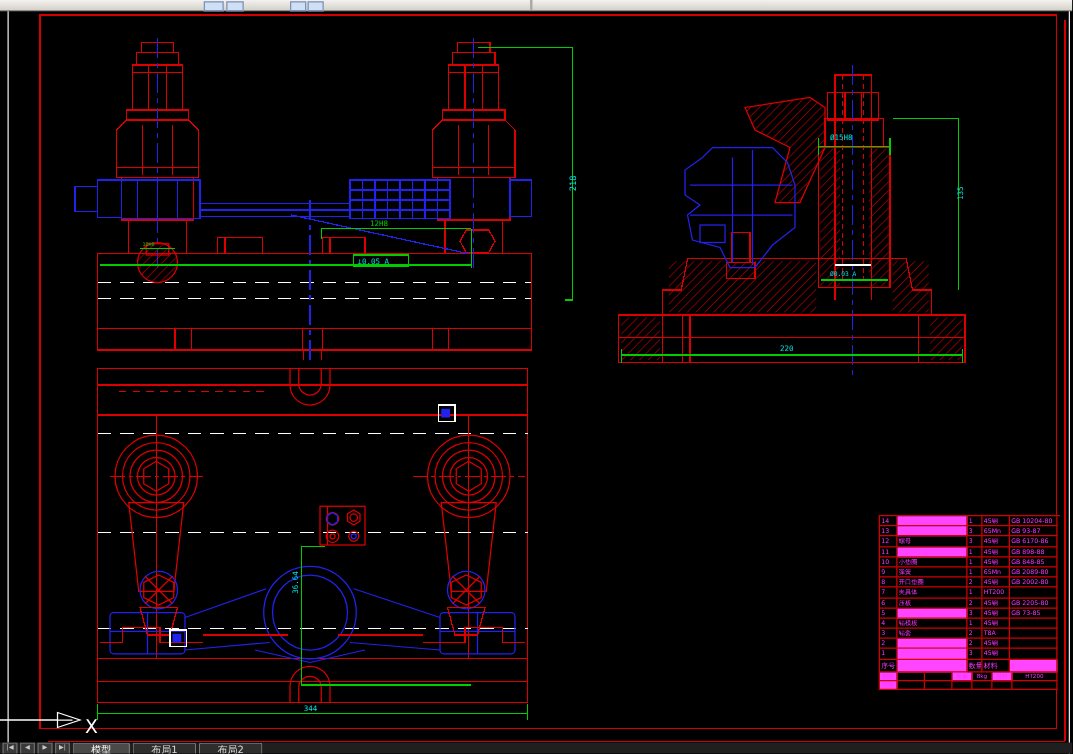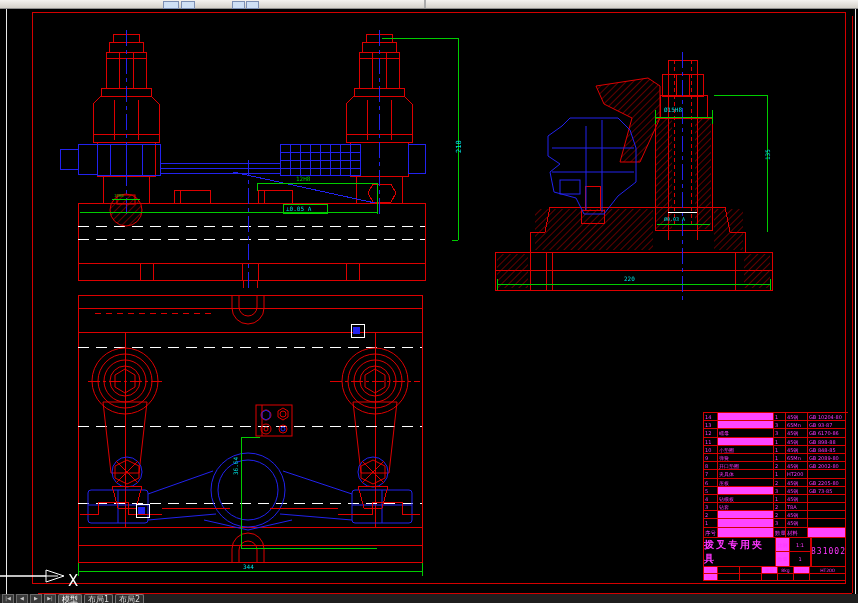--- a/index.html
+++ b/index.html
@@ -33,21 +33,21 @@
   .tb-no{color:#ff35ff;font-size:8px;font-family:"DejaVu Sans Mono",monospace;
          display:flex;align-items:center;justify-content:center;letter-spacing:1px;}
   .tb-bot{display:grid;grid-template-columns:14px 22px 22px 16px 16px 16px 36px;grid-auto-rows:7px;}
   .tb-bot div{border-right:1px solid #d40000;border-bottom:1px solid #d40000;color:#ff35ff;
               font-size:4.5px;line-height:7px;text-align:center;overflow:hidden;white-space:nowrap;}
   
   .tabs{position:absolute;left:0;top:594px;width:858px;height:9px;background:#1f1f1f;
         display:flex;align-items:flex-start;gap:2px;padding-left:2px;overflow:hidden;}
   .navbtn{width:10px;height:8px;background:#3a3a3a;border:1px solid #6a6a6a;color:#c9c9c9;
           font-size:5px;line-height:7px;text-align:center;flex:none;}
-  .tab{padding:0 3px;border:1px solid #777;border-bottom:none;background:#2e2e2e;color:#ddd;
+  .tab{padding:0 14px;border:1px solid #777;border-bottom:none;background:#2e2e2e;color:#ddd;
        height:9px;line-height:9px;font-size:8px;border-radius:2px 2px 0 0;flex:none;}
   .tab.active{background:#4a4a4a;color:#fff;}
 </style>
 </head>
 <body>
 
 <div id="stage">
 
   <div class="toolbar">
     <div class="tbicon" style="left:163px;width:14px;"></div>
@@ -487,30 +487,20 @@
           <div class="plc"></div>
         </div>
       </div>
     <div class="plrow head">
       <div class="plc">序号</div>
       <div class="plc hl">名称</div>
       <div class="plc">数量</div>
       <div class="plc">材料</div>
       <div class="plc hl">备注</div>
     </div>
-    <div class="tb-main">
-      <div class="tb-cell tb-title">拨叉专用夹具</div>
-      <div class="tb-cell tb-mid">
-        <div class="hl">比例</div>
-        <div>1:1</div>
-        <div class="hl">数量</div>
-        <div>1</div>
-      </div>
-      <div class="tb-cell tb-no">831002</div>
-    </div>
     <div class="tb-bot">
       <div class="hl">制图</div>
       <div></div>
       <div></div>
       <div class="hl">重量</div>
       <div>8kg</div>
       <div class="hl">材料</div>
       <div>HT200</div>
       <div class="hl">审核</div>
       <div></div>

